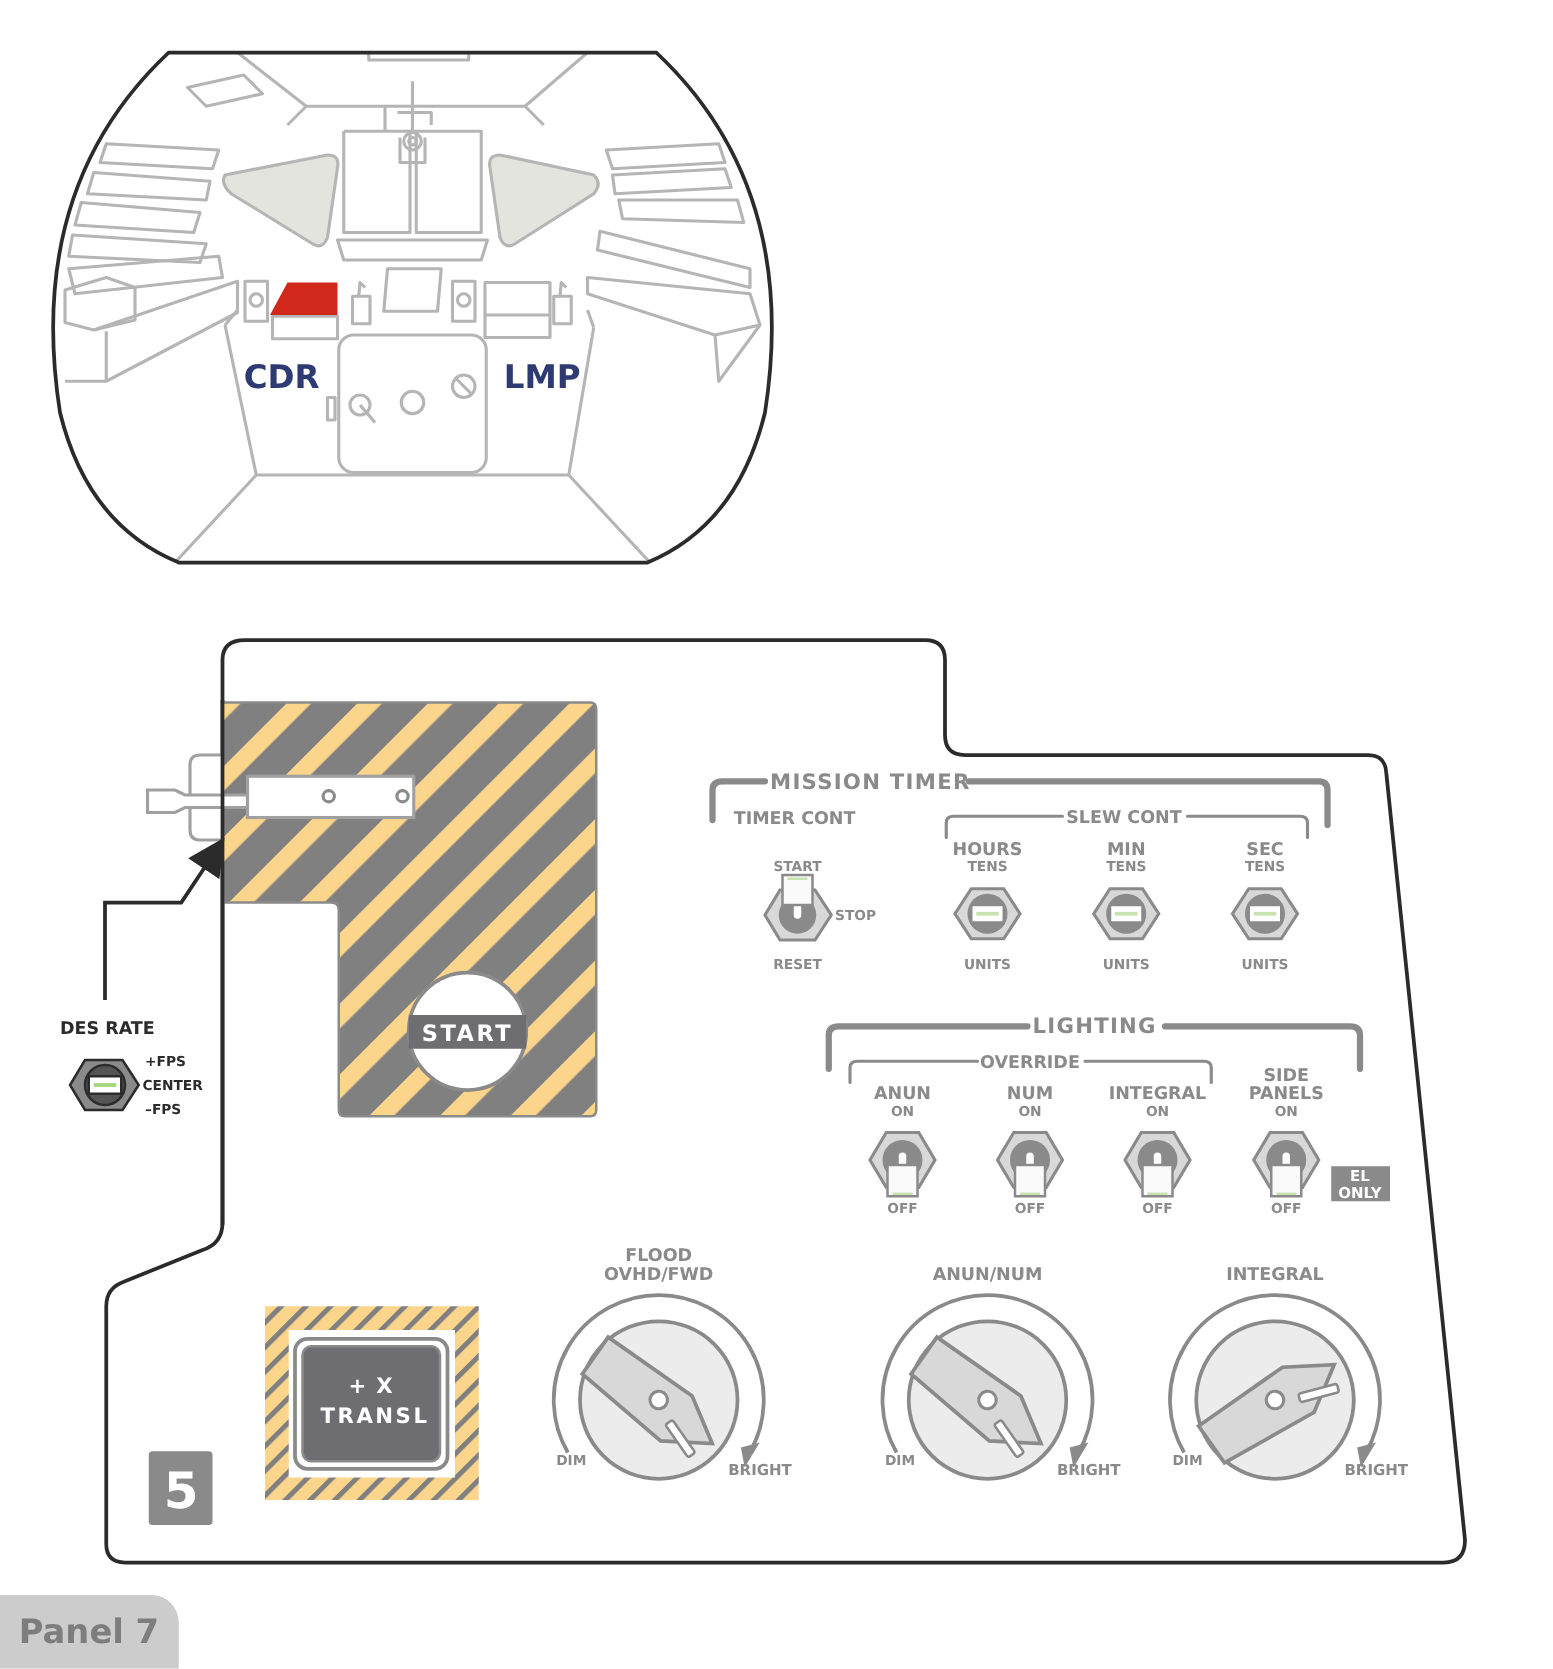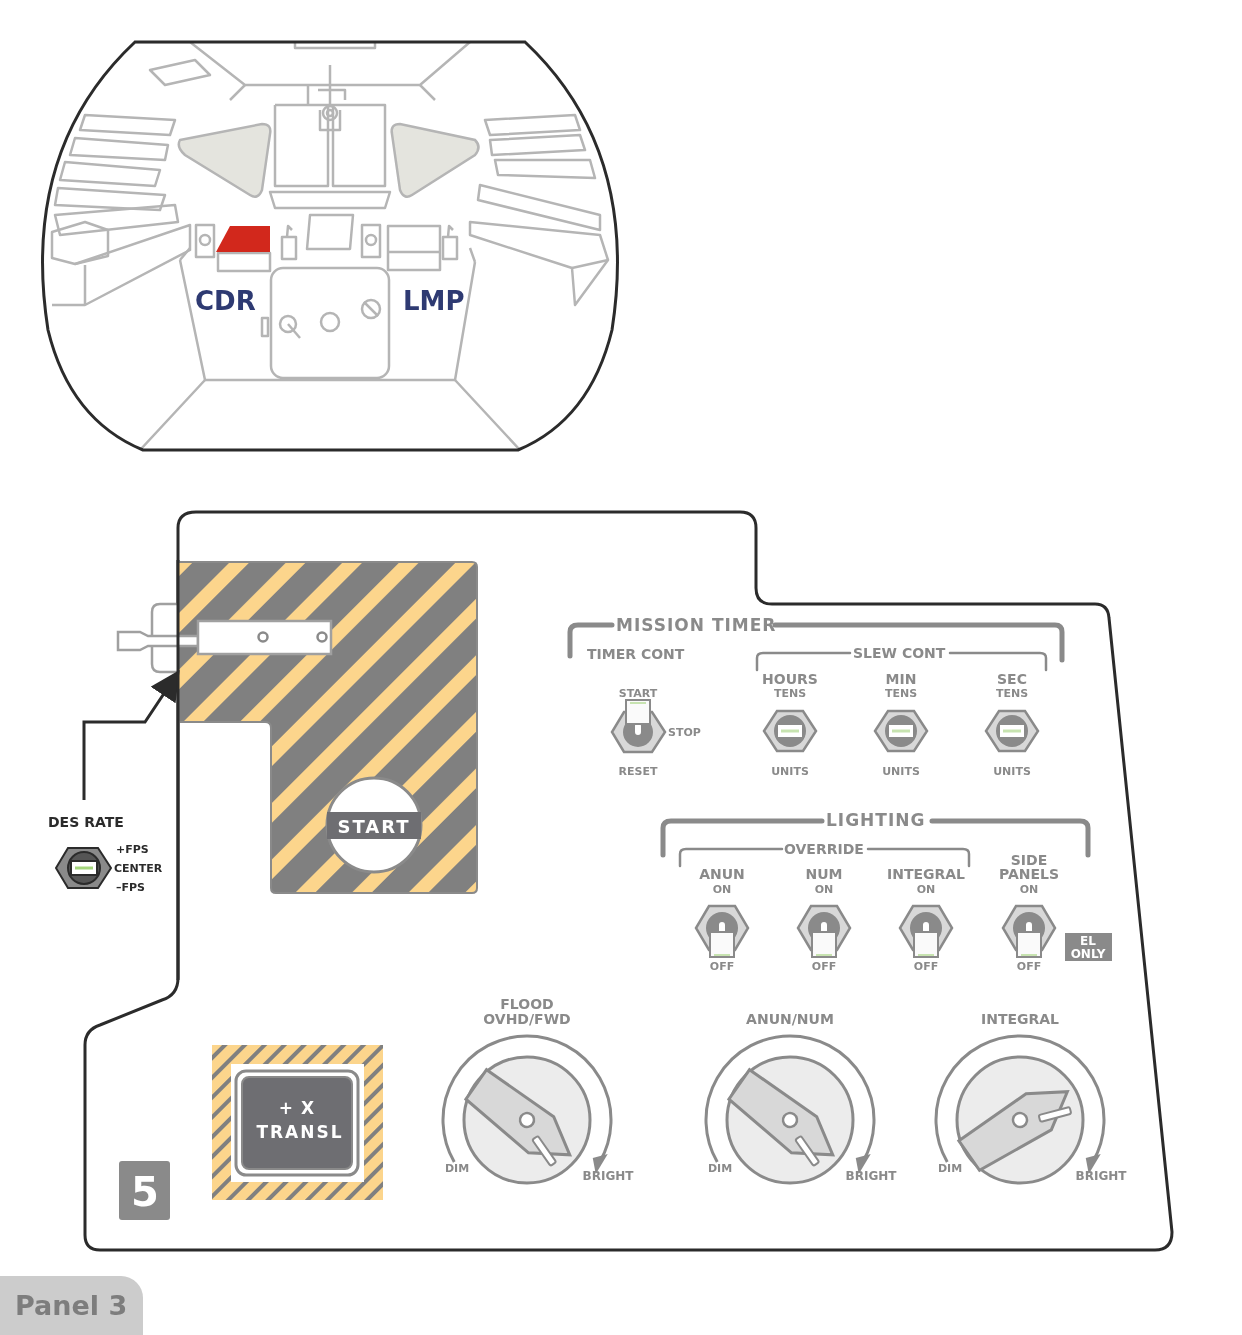--- a/index.html
+++ b/index.html
@@ -294,14 +294,14 @@
           <circle cx="1020" cy="1120" r="7" fill="#fff" stroke="#8a8a8a" stroke-width="2.5"></circle>
           <rect x="1036" y="1132" width="32" height="7" rx="2" fill="#fff" stroke="#8a8a8a" stroke-width="2" transform="rotate(20 1052 1135)"></rect>
         </g>
       </g>
       <text x="950" y="1172" font-size="11" class="lbl" text-anchor="middle">DIM</text>
       <text x="1101" y="1180" font-size="12" class="lbl" text-anchor="middle">BRIGHT</text>
     </g>
 </svg>
 
 <div class="panel-tab">
-  <span>Panel 3</span>
+  <span>Panel 7</span>
 </div>
 
 </body></html>

